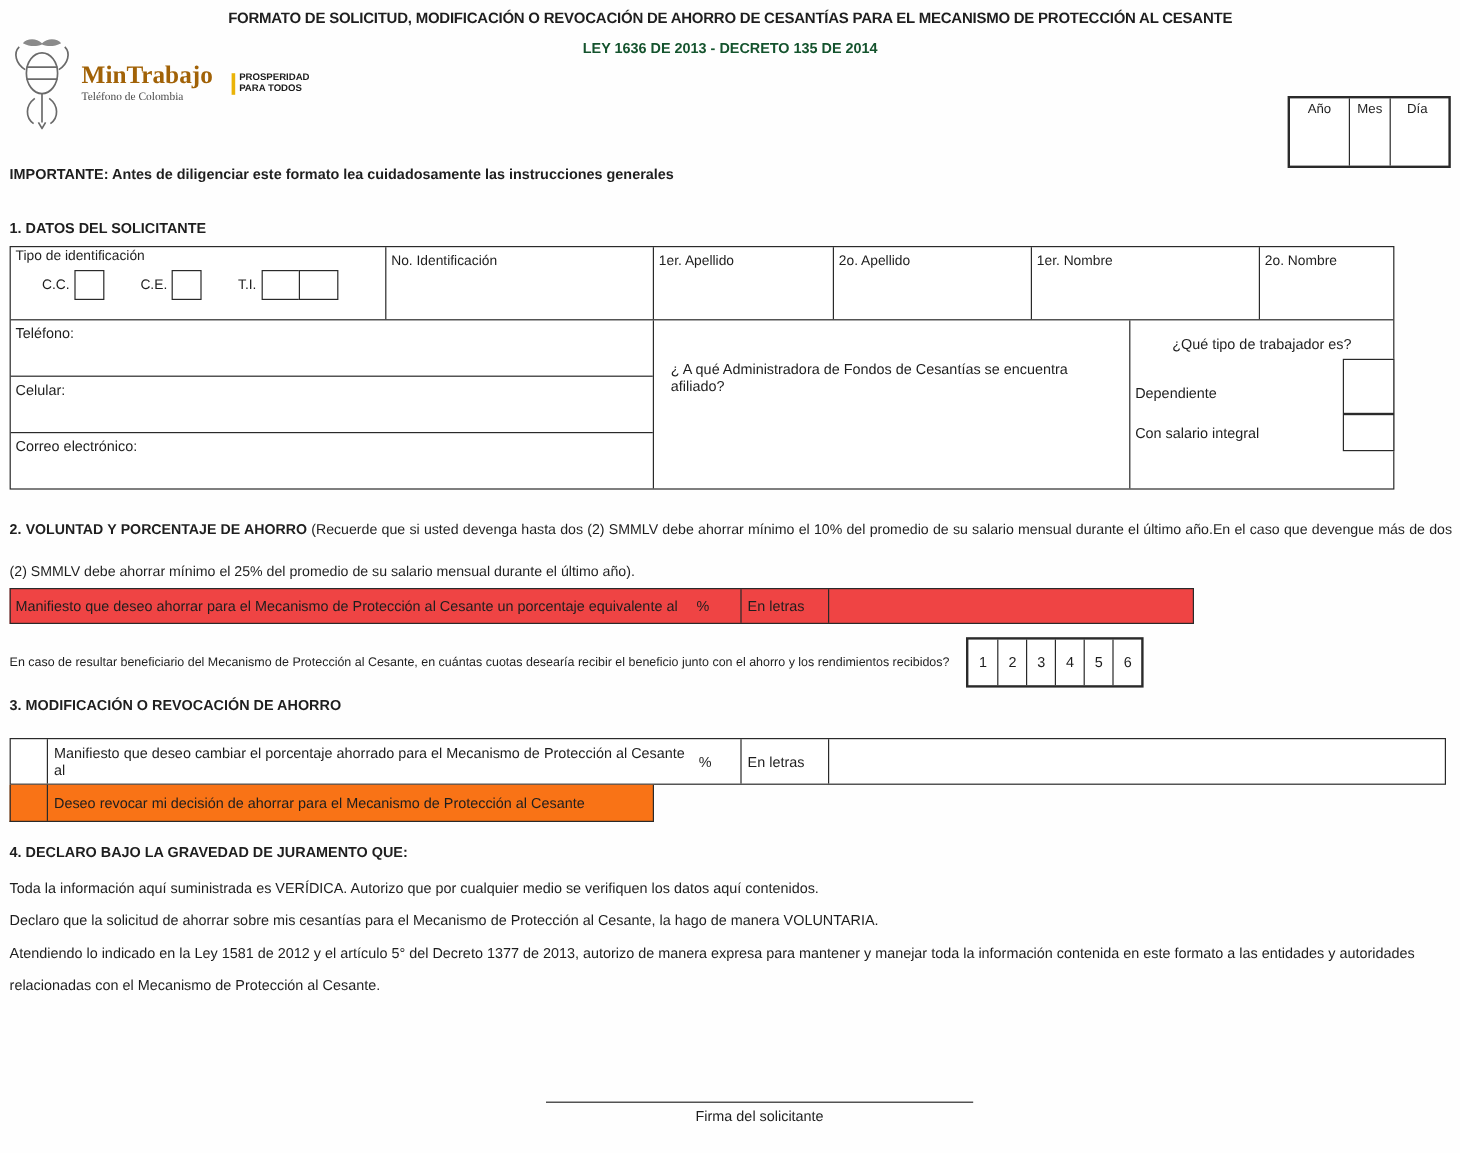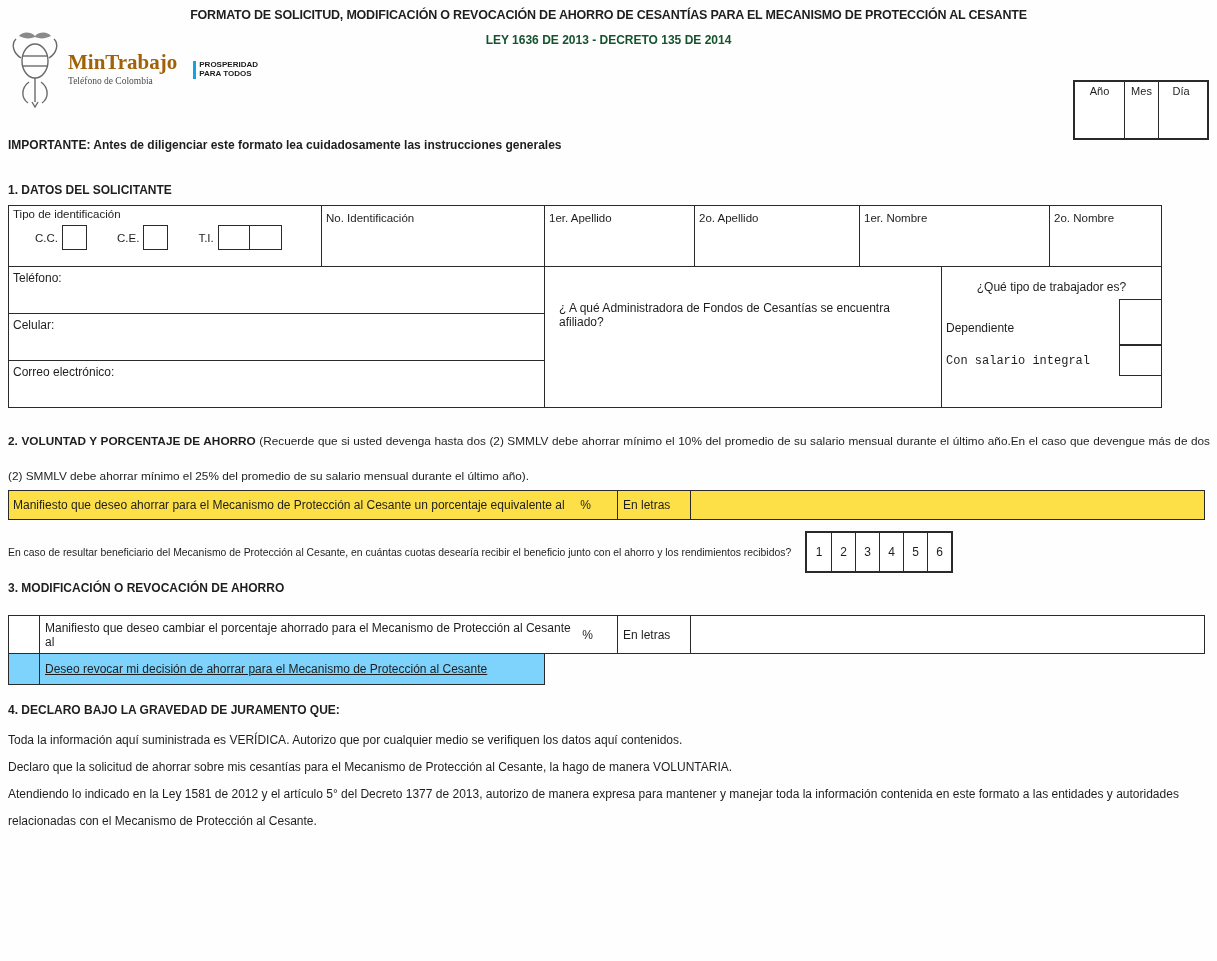--- a/index.html
+++ b/index.html
@@ -7,21 +7,21 @@
     position:relative; width:1217px; height:961px; background:#fefefe;
     font-family:"Liberation Sans", sans-serif; color:#1e1e1e; overflow:hidden;
   }
   
   .title{position:absolute;top:8px;left:0;right:0;text-align:center;font-weight:bold;font-size:12.5px;letter-spacing:-0.2px;}
   .subtitle{position:absolute;top:33px;left:0;right:0;text-align:center;font-weight:bold;font-size:12px;color:#14532d;}
   .logo-block{position:absolute;left:8px;top:28px;display:flex;align-items:center;}
   .logo-text{margin-left:6px;}
   .ministry{font-family:"Liberation Serif", serif;font-weight:bold;font-size:21px;color:#a16207;}
   .country{font-family:"Liberation Serif", serif;font-size:9.5px;color:#4a4a4a;margin-top:1px;}
-  .badge{margin-left:16px;margin-top:4px;border-left:3px solid #0ea5e9;padding-left:3px;font-size:8px;font-weight:bold;line-height:1.1;color:#1b1b1b;}
+  .badge{margin-left:16px;margin-top:4px;border-left:3px solid #eab308;padding-left:3px;font-size:8px;font-weight:bold;line-height:1.1;color:#1b1b1b;}
   .datebox{position:absolute;left:1073px;top:80px;width:132px;height:56px;border:2px solid #2a2a2a;display:flex;background:#fff;}
   .datebox .dcell{height:100%;box-sizing:border-box;font-size:11px;padding:3px 0 10px 0;text-align:center;}
   .dcell+ .dcell{border-left:1px solid #2a2a2a;}
   .dc-y{width:49px;} .dc-m{width:34px;} .dc-d{width:45px;text-align:left;padding-left:3px;}
   
   .important{position:absolute;left:8px;top:138px;font-weight:bold;font-size:12px;}
   .sec-title{position:absolute;left:8px;font-weight:bold;font-size:12px;}
   .lbl{font-size:11.5px;}
   
   .table1{position:absolute;left:8px;top:205px;width:1154px;border:1px solid #2a2a2a;background:#fff;box-sizing:border-box;}
@@ -38,41 +38,41 @@
   .rowB{display:flex;height:140px;}
   .colLeft{width:535px;display:flex;flex-direction:column;box-sizing:border-box;}
   .colLeft .frow{flex:1;padding:4px 4px;font-size:12px;box-sizing:border-box;}
   .colLeft .frow+.frow{border-top:1px solid #2a2a2a;}
   .colMid{width:397px;border-left:1px solid #2a2a2a;box-sizing:border-box;padding:34px 12px 0 14px;font-size:12px;}
   .colRight{flex:1;border-left:1px solid #2a2a2a;display:flex;flex-direction:column;box-sizing:border-box;}
   .wt-head{height:44px;text-align:center;padding-top:13px;font-size:12px;box-sizing:border-box;}
   .wt-row{display:flex;align-items:stretch;position:relative;}
   .wt-row .wt-lbl{flex:1;font-size:12px;display:flex;align-items:center;padding-left:4px;}
   .wt-box{width:43px;border:1px solid #2a2a2a;background:#fff;box-sizing:border-box;margin-right:-1px;}
-  .wt-r1{height:34px;} .wt-r2{height:31px;} .wt-r3{height:31px;font-family:Liberation Mono, monospace;}
+  .wt-r1{height:34px;} .wt-r2{height:31px;} .wt-r3{height:31px;}
   .wt-r1 .wt-box{margin-top:-12px;height:46px;}
   
   .s2-note{position:absolute;left:8px;top:424px;width:1202px;font-size:11.8px;line-height:35px;text-align:justify;}
-  .row2{position:absolute;left:8px;top:490px;width:1197px;height:30px;border:1px solid #2a2a2a;display:flex;font-size:12px;background:#fde047;box-sizing:border-box;}
+  .row2{position:absolute;left:8px;top:490px;width:987px;height:30px;border:1px solid #2a2a2a;display:flex;font-size:12px;background:#ef4444;box-sizing:border-box;}
   .r2a{width:608px;display:flex;justify-content:space-between;align-items:center;padding:0 26px 0 4px;box-sizing:border-box;}
   .r2b{width:73px;border-left:1px solid #2a2a2a;display:flex;align-items:center;padding-left:5px;box-sizing:border-box;}
   .r2c{flex:1;border-left:1px solid #2a2a2a;}
   .installments{position:absolute;left:8px;top:531px;width:1197px;display:flex;align-items:center;}
   .inst-text{font-size:10.4px;white-space:nowrap;}
   .inst-boxes{margin-left:14px;display:flex;border:2px solid #2a2a2a;height:38px;background:#fff;}
   .inst-box{width:24px;display:flex;align-items:center;justify-content:center;font-size:12px;box-sizing:border-box;}
   .inst-box+.inst-box{border-left:1px solid #2a2a2a;}
   
   .table3{position:absolute;left:8px;top:615px;}
   .t3r1{display:flex;height:39px;width:1197px;border:1px solid #2a2a2a;font-size:12px;background:#fff;box-sizing:border-box;}
   .t3chk{width:30px;box-sizing:border-box;}
   .t3r1 .t3b{width:578px;border-left:1px solid #2a2a2a;display:flex;justify-content:space-between;align-items:center;padding:0 24px 0 5px;box-sizing:border-box;}
   .t3r1 .t3c{width:73px;border-left:1px solid #2a2a2a;display:flex;align-items:center;padding-left:5px;box-sizing:border-box;}
   .t3r1 .t3d{flex:1;border-left:1px solid #2a2a2a;}
-  .t3r2{display:flex;height:31px;width:537px;border:1px solid #2a2a2a;border-top:none;font-size:12px;background:#7dd3fc;box-sizing:border-box;text-decoration:underline;}
+  .t3r2{display:flex;height:31px;width:537px;border:1px solid #2a2a2a;border-top:none;font-size:12px;background:#f97316;box-sizing:border-box;}
   .t3r2 .t3b2{flex:1;border-left:1px solid #2a2a2a;display:flex;align-items:center;padding-left:5px;box-sizing:border-box;}
   
   .s4{position:absolute;left:8px;top:703px;width:1202px;}
   .s4 h4{margin:0 0 10px 0;font-size:12px;font-weight:bold;}
   .s4 p{margin:0;font-size:12px;line-height:27px;text-align:left;}
   
   .signature{position:absolute;left:455px;top:918px;width:356px;border-top:1.5px solid #2a2a2a;text-align:center;font-size:12px;padding-top:4px;}
 </style>
 </head>
 <body>
@@ -204,14 +204,17 @@
     </div>
   </div>
 
   <div class="s4">
     <h4>4. DECLARO BAJO LA GRAVEDAD DE JURAMENTO QUE:</h4>
     <p>Toda la información aquí suministrada es VERÍDICA. Autorizo que por cualquier medio se verifiquen los datos aquí contenidos.</p>
     <p>Declaro que la solicitud de ahorrar sobre mis cesantías para el Mecanismo de Protección al Cesante, la hago de manera VOLUNTARIA.</p>
     <p>Atendiendo lo indicado en la Ley 1581 de 2012 y el artículo 5° del Decreto 1377 de 2013, autorizo de manera expresa para mantener y manejar toda la información contenida en este formato a las entidades y autoridades relacionadas con el Mecanismo de Protección al Cesante.</p>
   </div>
 
+  <div class="signature">
+    <span>Firma del solicitante</span>
+  </div>
 
 </div>
 
 </body></html>

